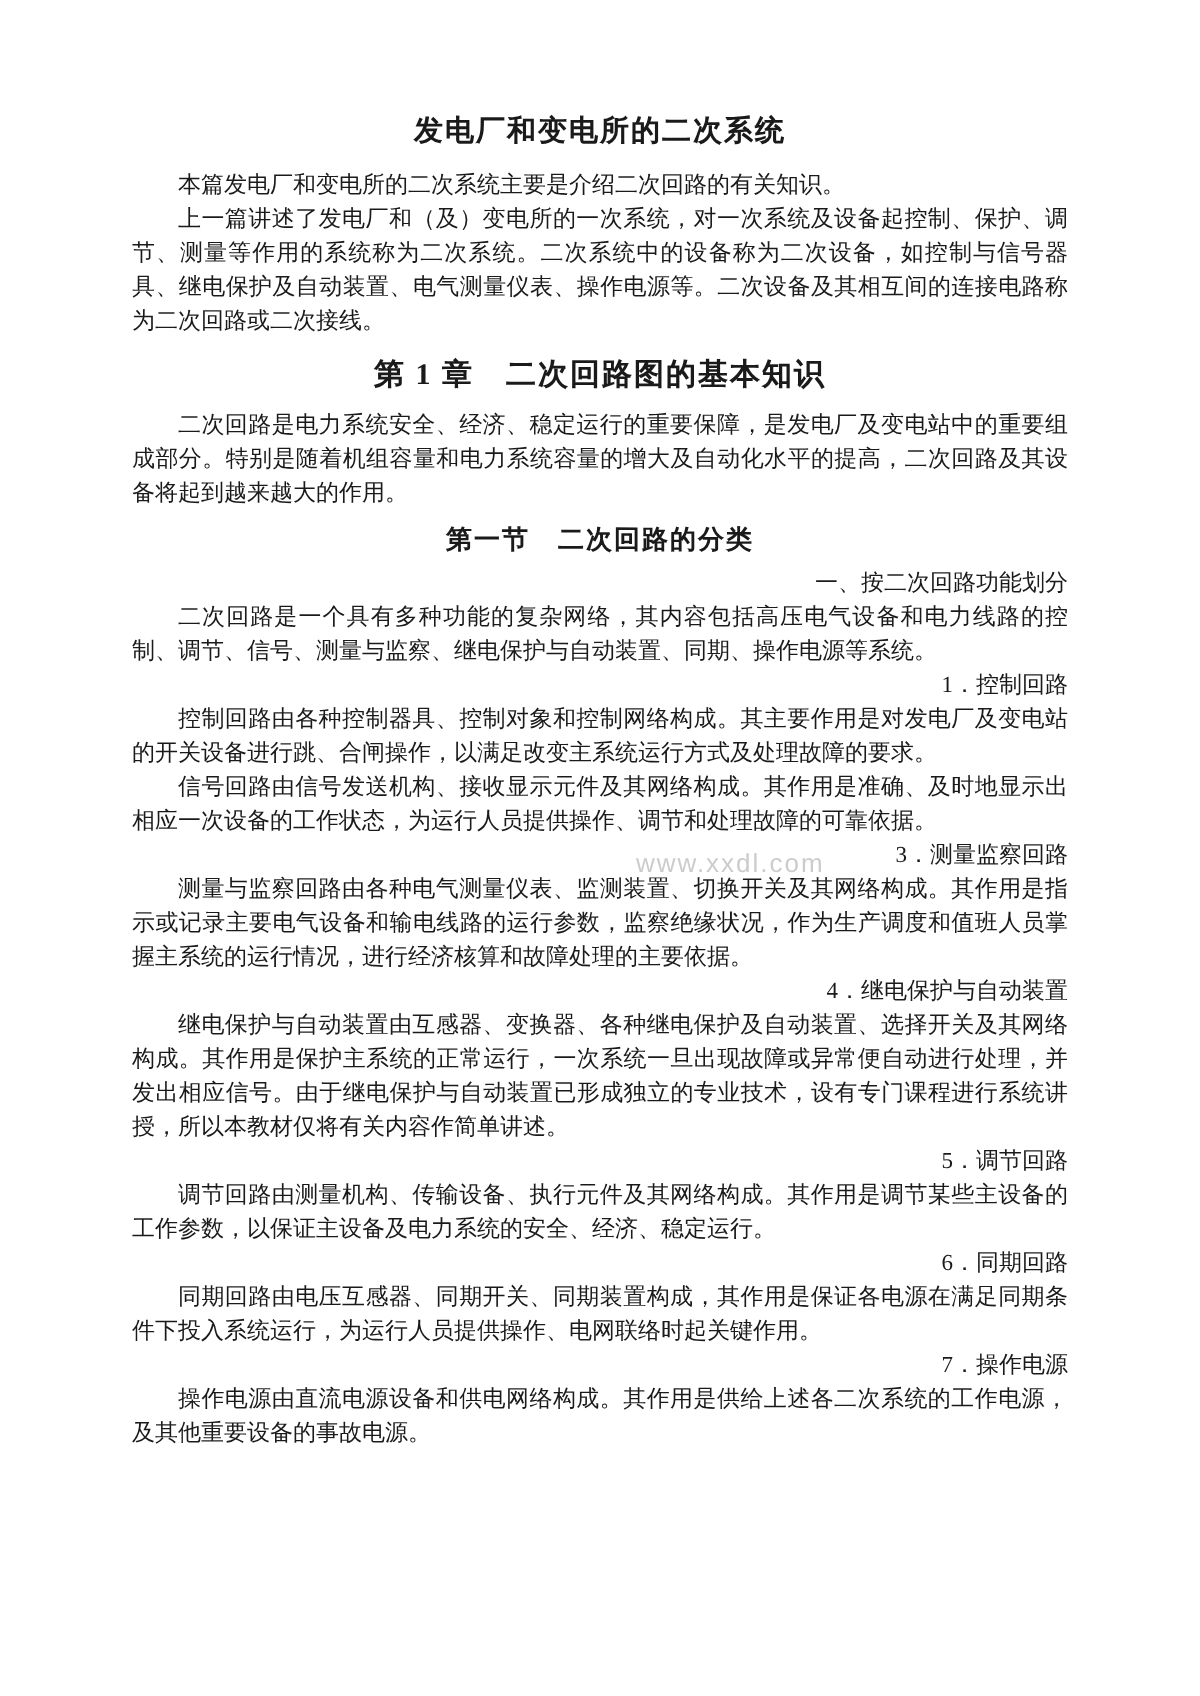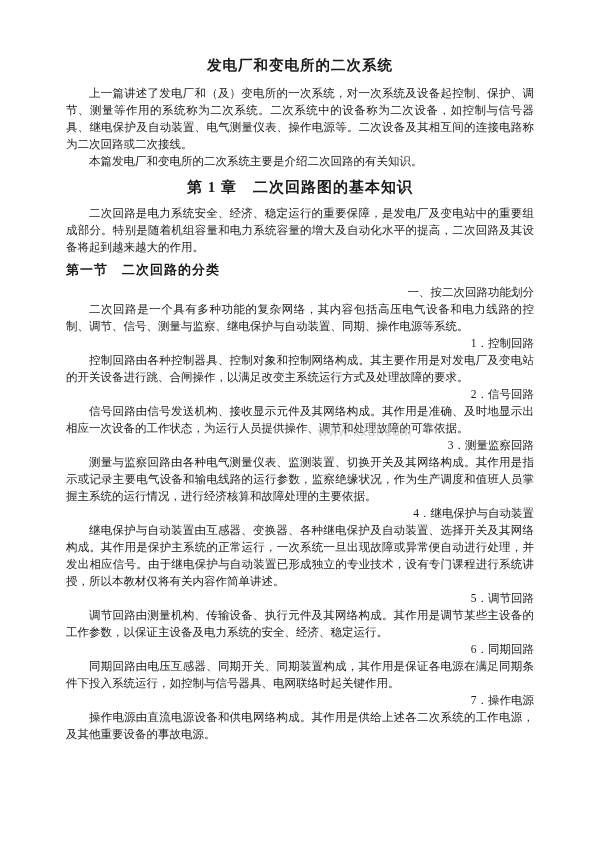--- a/index.html
+++ b/index.html
@@ -32,21 +32,21 @@
     letter-spacing:1px;
   }
   .chap-title{
     text-align:center;
     font-size:15px;
     font-weight:bold;
     margin:8px 0 8px 0;
     letter-spacing:1px;
   }
   .sub-title{
-    text-align:left;
+    text-align:center;
     font-size:13px;
     font-weight:bold;
     margin:5px 0 5px 0;
     letter-spacing:1px;
   }
   p.para, p.lead{
     font-size:11.5px;
     line-height:17px;
     margin:0;
     text-indent:2em;
@@ -73,47 +73,46 @@
 </head>
 <body>
 
 <div class="page">
 
   <div class="watermark">www.xxdl.com</div>
 
 
   <h2 class="sec-title">发电厂和变电所的二次系统</h2>
 
+  <p class="para">本篇发电厂和变电所的二次系统主要是介绍二次回路的有关知识。</p>
   <p class="para">上一篇讲述了发电厂和（及）变电所的一次系统，对一次系统及设备起控制、保护、调节、测量等作用的系统称为二次系统。二次系统中的设备称为二次设备，如控制与信号器具、继电保护及自动装置、电气测量仪表、操作电源等。二次设备及其相互间的连接电路称为二次回路或二次接线。</p>
-  <p class="para">本篇发电厂和变电所的二次系统主要是介绍二次回路的有关知识。</p>
 
   <h2 class="chap-title">第 1 章　二次回路图的基本知识</h2>
 
   <p class="para">二次回路是电力系统安全、经济、稳定运行的重要保障，是发电厂及变电站中的重要组成部分。特别是随着机组容量和电力系统容量的增大及自动化水平的提高，二次回路及其设备将起到越来越大的作用。</p>
 
   <h3 class="sub-title">第一节　二次回路的分类</h3>
 
   <p class="item-label">一、按二次回路功能划分</p>
   <p class="para">二次回路是一个具有多种功能的复杂网络，其内容包括高压电气设备和电力线路的控制、调节、信号、测量与监察、继电保护与自动装置、同期、操作电源等系统。</p>
 
   <p class="item-label">1．控制回路</p>
   <p class="para">控制回路由各种控制器具、控制对象和控制网络构成。其主要作用是对发电厂及变电站的开关设备进行跳、合闸操作，以满足改变主系统运行方式及处理故障的要求。</p>
 
-  <p class="item-label">2．信号回路</p>
   <p class="para">信号回路由信号发送机构、接收显示元件及其网络构成。其作用是准确、及时地显示出相应一次设备的工作状态，为运行人员提供操作、调节和处理故障的可靠依据。</p>
 
   <p class="item-label">3．测量监察回路</p>
   <p class="para">测量与监察回路由各种电气测量仪表、监测装置、切换开关及其网络构成。其作用是指示或记录主要电气设备和输电线路的运行参数，监察绝缘状况，作为生产调度和值班人员掌握主系统的运行情况，进行经济核算和故障处理的主要依据。</p>
 
   <p class="item-label">4．继电保护与自动装置</p>
   <p class="para">继电保护与自动装置由互感器、变换器、各种继电保护及自动装置、选择开关及其网络构成。其作用是保护主系统的正常运行，一次系统一旦出现故障或异常便自动进行处理，并发出相应信号。由于继电保护与自动装置已形成独立的专业技术，设有专门课程进行系统讲授，所以本教材仅将有关内容作简单讲述。</p>
 
   <p class="item-label">5．调节回路</p>
   <p class="para">调节回路由测量机构、传输设备、执行元件及其网络构成。其作用是调节某些主设备的工作参数，以保证主设备及电力系统的安全、经济、稳定运行。</p>
 
   <p class="item-label">6．同期回路</p>
-  <p class="para">同期回路由电压互感器、同期开关、同期装置构成，其作用是保证各电源在满足同期条件下投入系统运行，如控制与信号器具、电网联络时起关键作用。</p>
+  <p class="para">同期回路由电压互感器、同期开关、同期装置构成，其作用是保证各电源在满足同期条件下投入系统运行，为运行人员提供操作、电网联络时起关键作用。</p>
 
   <p class="item-label">7．操作电源</p>
   <p class="para">操作电源由直流电源设备和供电网络构成。其作用是供给上述各二次系统的工作电源，及其他重要设备的事故电源。</p>
 
 
 </div>
 
 </body></html>

